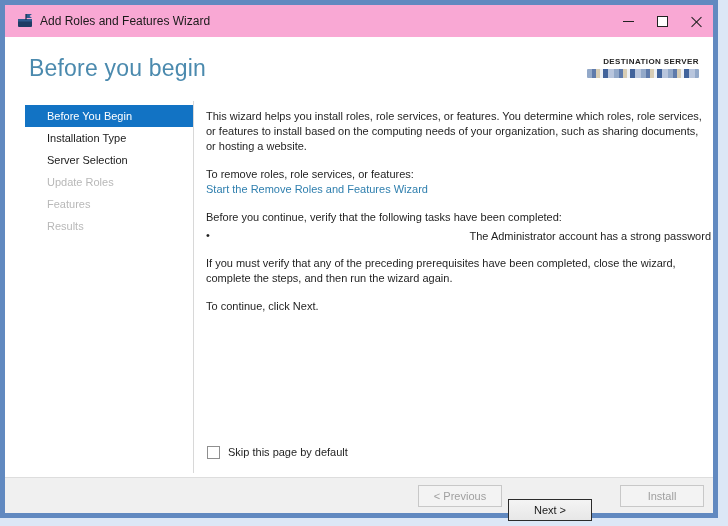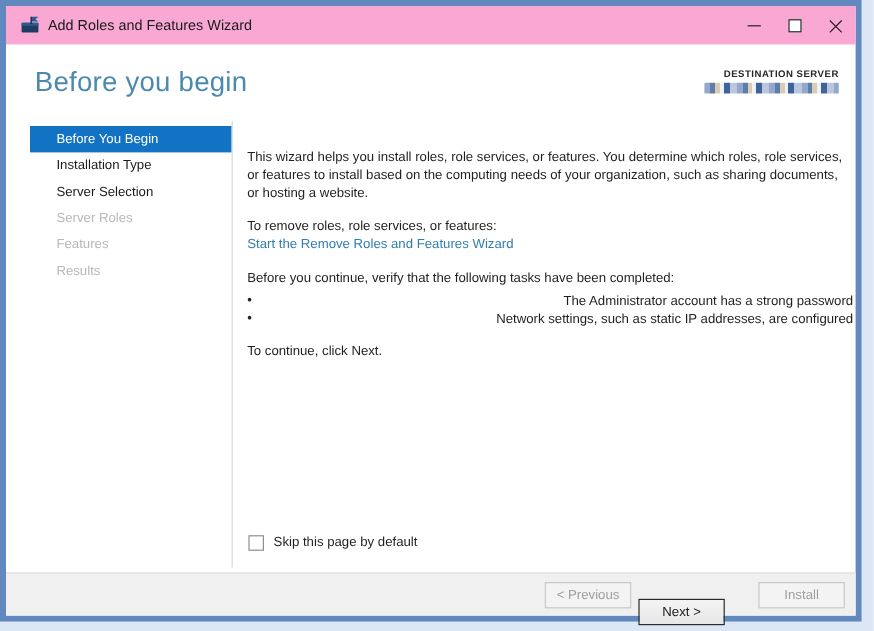--- a/index.html
+++ b/index.html
@@ -61,21 +61,21 @@
   .nav-item{
     height:22px;line-height:22px;
     padding-left:22px;font-size:11px;color:#1a1a1a;cursor:default;
     white-space:nowrap;
   }
   .nav-item.selected{background:#1273c4;color:#ffffff;}
   .nav-item.disabled{color:#b8b8b8;}
   .v-sep{position:absolute;left:188px;top:96px;width:1px;height:372px;background:#d8d8d8;}
 
   
-  .content{position:absolute;left:201px;top:119px;width:505px;font-size:11px;line-height:15px;color:#1f1f1f;}
+  .content{position:absolute;left:201px;top:104px;width:505px;font-size:11px;line-height:15px;color:#1f1f1f;}
   .content p{margin:0 0 13px 0;}
   .content p.tight{margin:0;}
   .wizard-link{color:#2f7fae;text-decoration:none;cursor:pointer;}
   ul.checks{list-style:none;margin:4px 0 12px 0;padding:0;text-align:right;}
   ul.checks li{position:relative;padding-left:11px;line-height:15px;}
   ul.checks li:before{content:"\2022";position:absolute;left:0;top:-1px;color:#1f1f1f;}
 
   
   .skip-row{position:absolute;left:202px;top:441px;display:flex;align-items:flex-start;}
   .checkbox{
@@ -85,21 +85,21 @@
   .skip-label{margin-left:8px;font-size:11px;color:#1f1f1f;}
 
   
   .footer{
     position:absolute;left:0;right:0;bottom:0;height:36px;
     background:#f0f0f0;border-top:1px solid #dddddd;
     display:flex;align-items:center;justify-content:flex-end;
     padding-right:9px;box-sizing:border-box;
   }
   .btn{
-    width:72px;height:22px;margin-left:6px;
+    width:84px;height:22px;margin-left:6px;
     display:flex;align-items:center;justify-content:center;
     font-size:11px;box-sizing:border-box;
     background:linear-gradient(#f4f4f4,#e7e7e7);
     border:1px solid #5a5a5a;color:#1a1a1a;cursor:default;
   }
   .btn.default{border-color:#2b2b2b;margin-top:29px;}
   .btn.disabled{
     background:#f3f3f3;border-color:#c8c8c8;color:#9f9f9f;
   }
   .btn.gap{margin-left:28px;}
@@ -136,35 +136,35 @@
     <div class="page-title">Before you begin</div>
     <div class="dest-block">
       <div class="dest-label">DESTINATION SERVER</div>
       <div class="dest-redacted"></div>
     </div>
 
     <div class="sidebar">
       <div class="nav-item selected">Before You Begin</div>
       <div class="nav-item">Installation Type</div>
       <div class="nav-item">Server Selection</div>
-      <div class="nav-item disabled">Server Roles</div>
+      <div class="nav-item disabled">Update Roles</div>
       <div class="nav-item disabled">Features</div>
       <div class="nav-item disabled">Results</div>
     </div>
     <div class="v-sep"></div>
 
     <div class="content">
       <p>This wizard helps you install roles, role services, or features. You determine which roles, role services, or features to install based on the computing needs of your organization, such as sharing documents, or hosting a website.</p>
       <p class="tight">To remove roles, role services, or features:</p>
       <p><a class="wizard-link">Start the Remove Roles and Features Wizard</a></p>
       <p class="tight">Before you continue, verify that the following tasks have been completed:</p>
       <ul class="checks">
         <li>The Administrator account has a strong password</li>
-        <li>Network settings, such as static IP addresses, are configured</li>
       </ul>
+      <p>If you must verify that any of the preceding prerequisites have been completed, close the wizard, complete the steps, and then run the wizard again.</p>
       <p>To continue, click Next.</p>
     </div>
 
     <div class="skip-row">
       <span class="checkbox"></span>
       <span class="skip-label">Skip this page by default</span>
     </div>
 
     <div class="footer">
       <div class="btn disabled">&lt; Previous</div>

